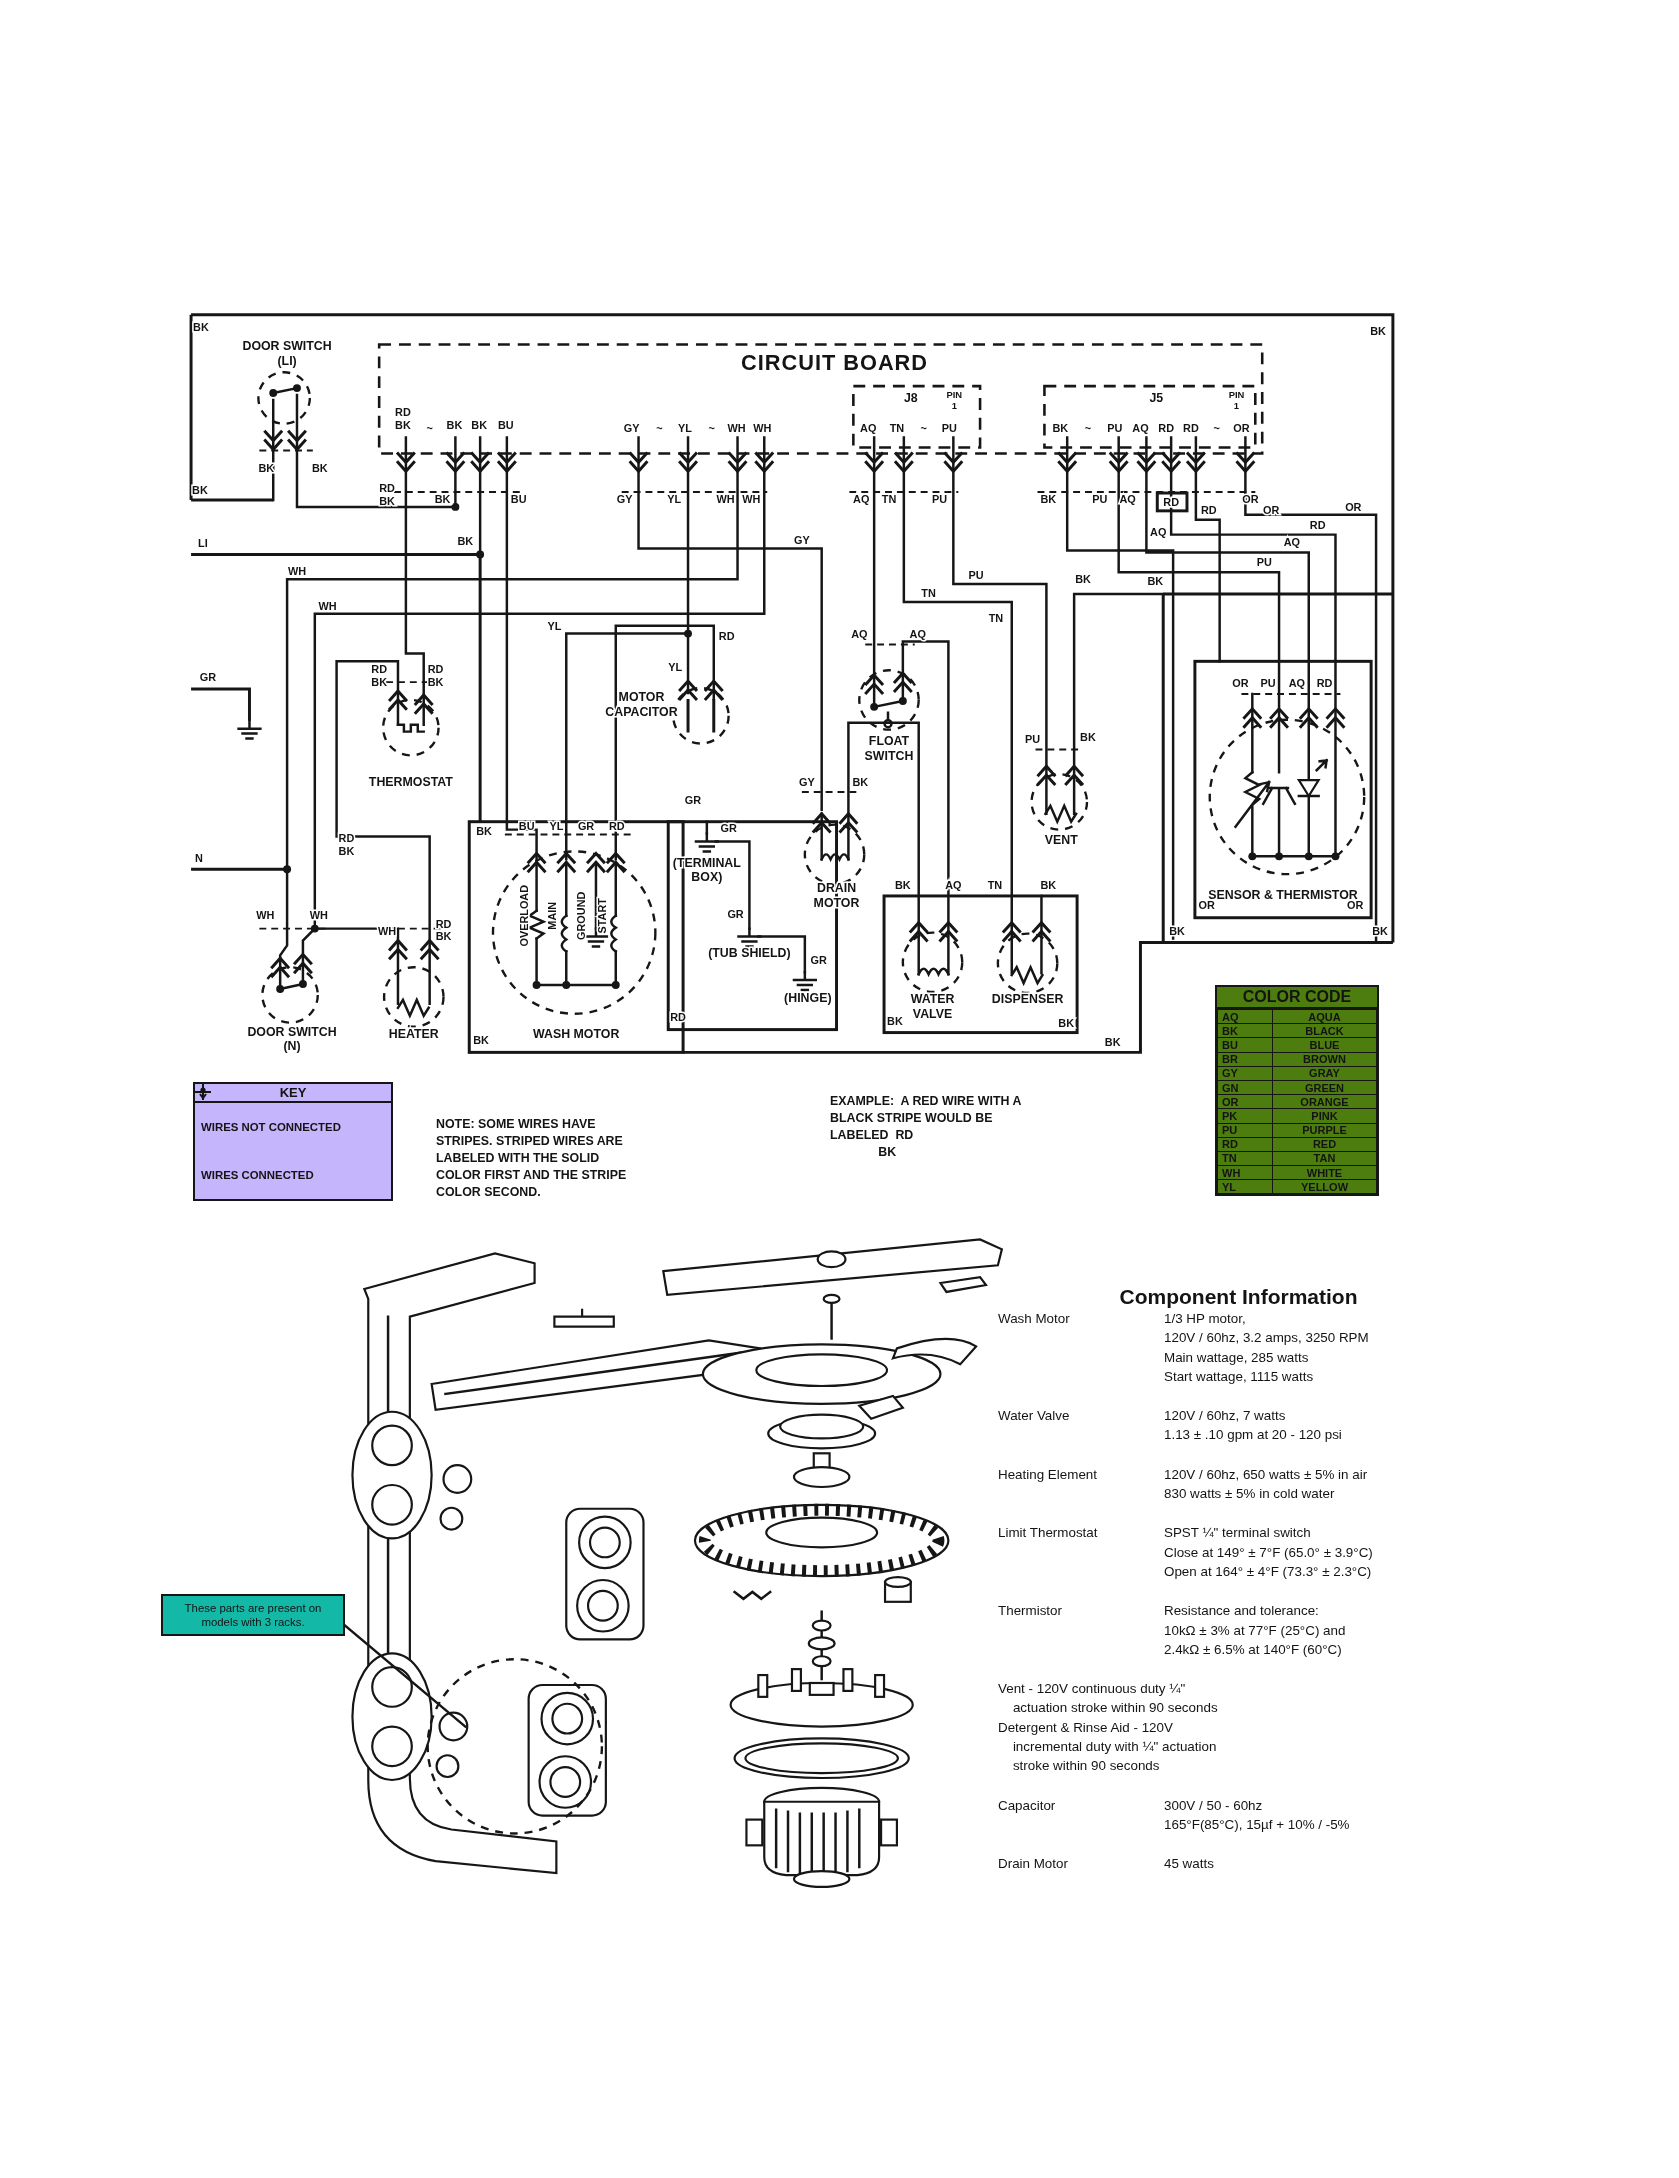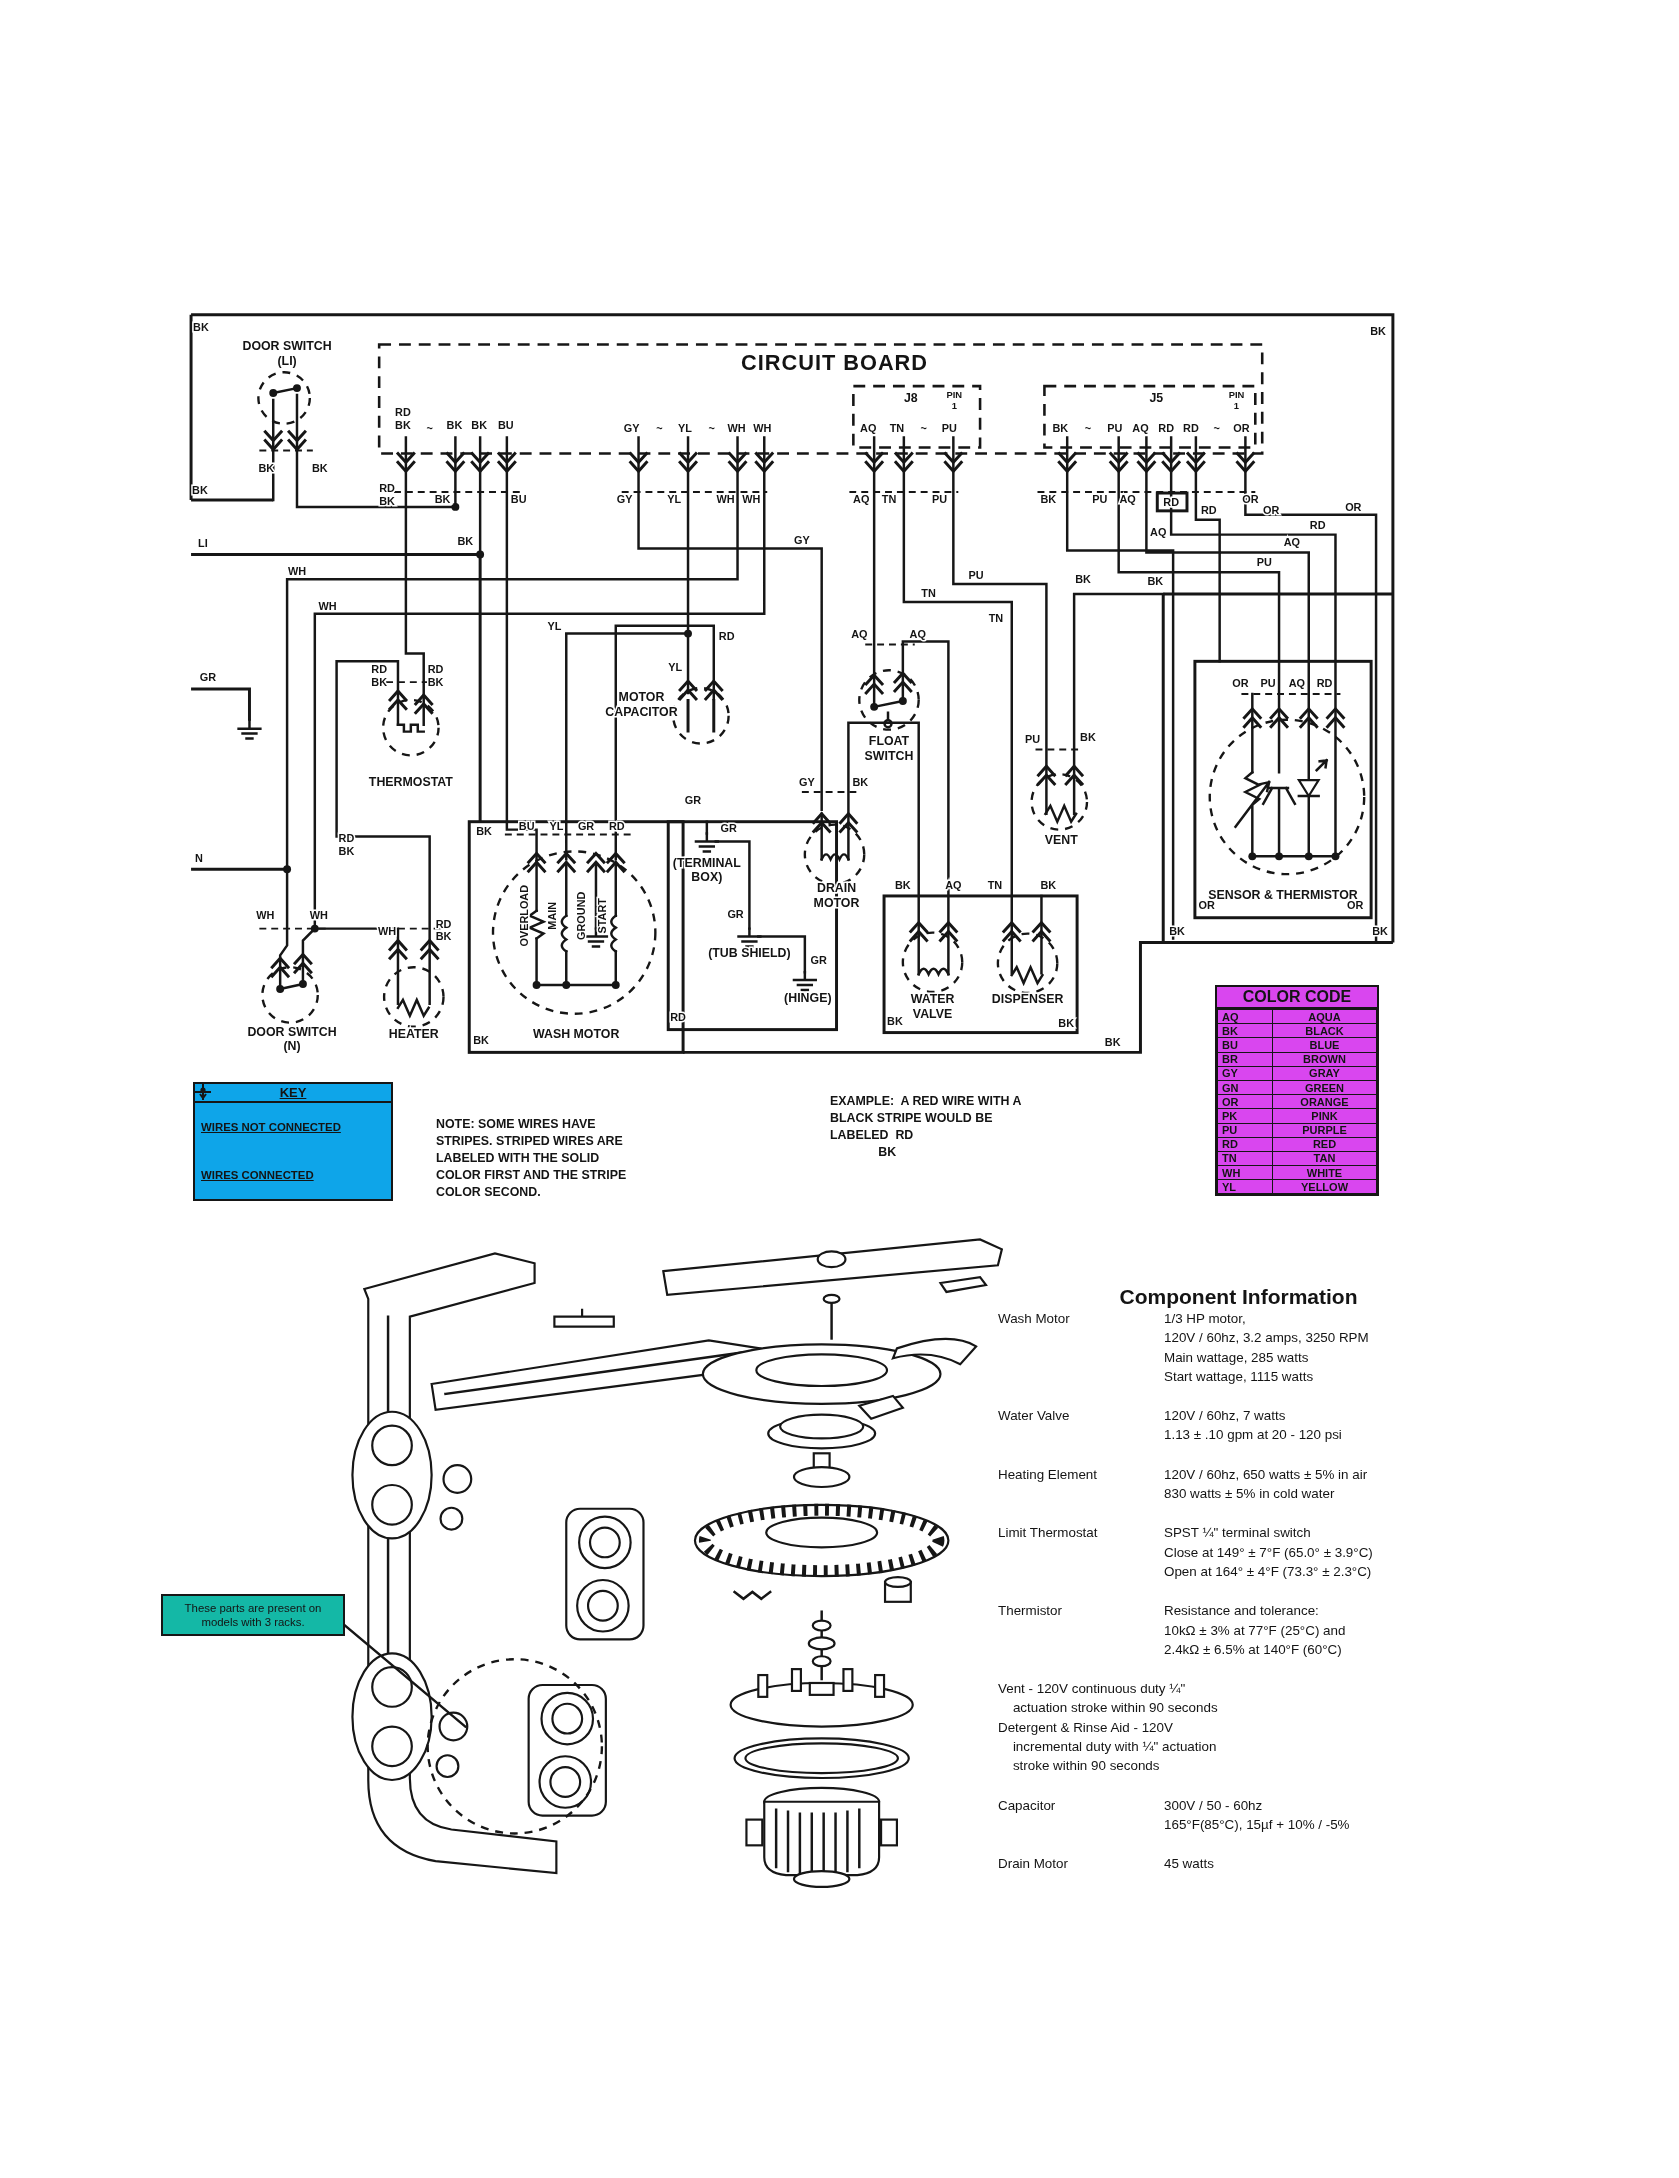--- a/index.html
+++ b/index.html
@@ -14,26 +14,26 @@
   svg .fw{fill:#ffffff;stroke:#161616;stroke-width:2.2px;}
   svg .dot{fill:#161616;stroke:none;}
   svg .wl{font:700 11px "Liberation Sans",sans-serif;text-anchor:middle;fill:#141414;
           paint-order:stroke;stroke:#ffffff;stroke-width:3px;}
   svg .cl{font:700 12.5px "Liberation Sans",sans-serif;text-anchor:middle;fill:#141414;
           paint-order:stroke;stroke:#ffffff;stroke-width:3px;}
   svg .ttl{font:700 22px "Liberation Sans",sans-serif;text-anchor:middle;fill:#141414;letter-spacing:1px;}
   svg .pin{font:700 9.5px "Liberation Sans",sans-serif;text-anchor:middle;fill:#141414;}
   svg .ch{stroke:#161616;fill:none;stroke-width:3px;}
   .ov{position:absolute;color:#141414;}
-  .keybox{left:193px;top:1082px;width:196px;border:2.5px solid #161616;background:#0ea5e9;text-decoration:underline;}
+  .keybox{left:193px;top:1082px;width:196px;border:2.5px solid #161616;background:#c4b5fd;}
   .keybox .kt{text-align:center;font:700 13px "Liberation Sans",sans-serif;border-bottom:2.5px solid #161616;padding:1px 0;}
   .keybox .kr{display:flex;align-items:center;gap:6px;padding:18px 6px;font:700 11.4px "Liberation Sans",sans-serif;}
   .note{left:436px;top:1116px;width:277px;font:700 12.4px "Liberation Sans",sans-serif;line-height:17px;white-space:pre-line;}
   .example{left:830px;top:1093px;width:317px;font:700 12.4px "Liberation Sans",sans-serif;line-height:17px;white-space:pre;}
-  .cctab{left:1215px;top:985px;width:160px;border:2.5px solid #161616;background:#d946ef;}
+  .cctab{left:1215px;top:985px;width:160px;border:2.5px solid #161616;background:#4d7c0f;}
   .cctab .cchead{font:700 16px "Liberation Sans",sans-serif;text-align:center;border-bottom:2px solid #161616;padding:1px 0;}
   .cctab table{width:100%;border-collapse:collapse;}
   .cctab td{border:1.6px solid #161616;font:700 11px "Liberation Sans",sans-serif;line-height:12px;padding:0.6px 4px;}
   .cctab td.code{width:46px;}
   .cctab td.name{text-align:center;}
   .cinfo{left:998px;top:1285px;width:481px;}
   .cinfo .cit{font:700 21px "Liberation Sans",sans-serif;text-align:center;}
   .ci-row{display:grid;grid-template-columns:166px 1fr;margin-bottom:20px;font:400 13.4px "Liberation Sans",sans-serif;line-height:19.3px;}
   .ci-name{font-weight:400;}
   .ci-val{white-space:pre;}

